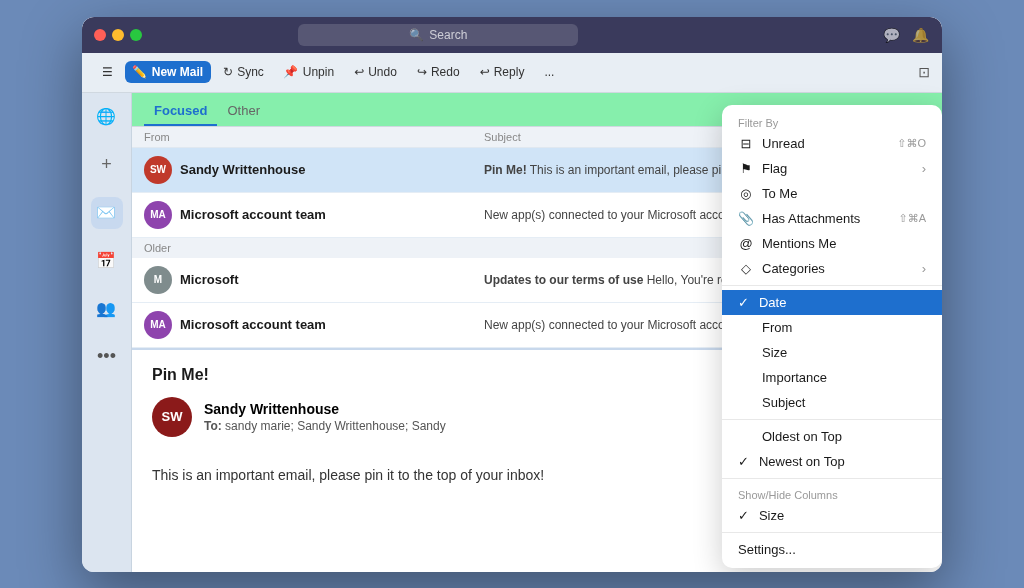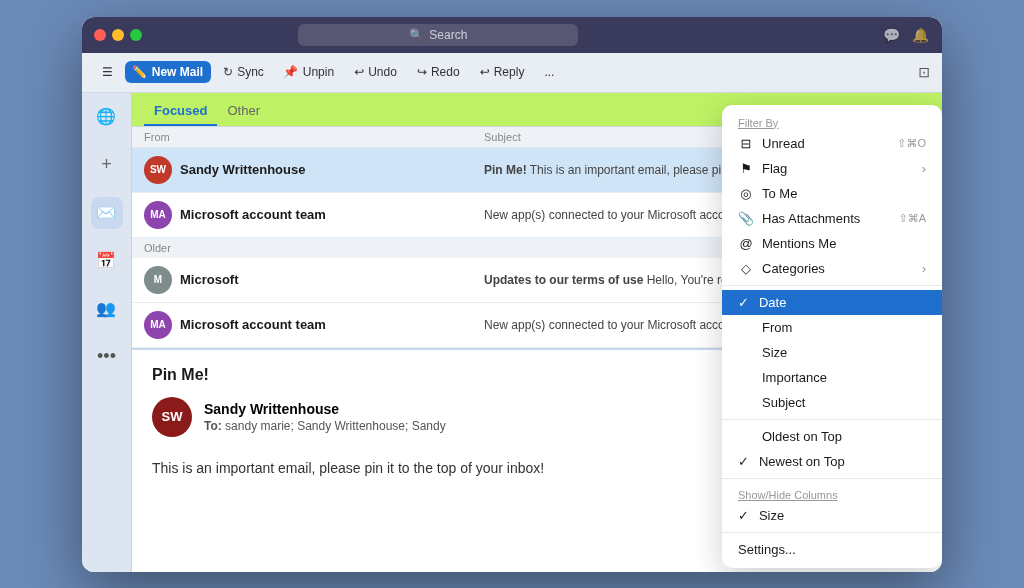--- a/index.html
+++ b/index.html
@@ -110,21 +110,21 @@
       display: flex;
       flex-direction: column;
       overflow: hidden;
     }
 
     
     .tab-bar {
       display: flex;
       align-items: flex-end;
       padding: 6px 12px 0;
-      background: #bef264;
+      background: #86efac;
       border-bottom: 1px solid #d0d8e0;
       position: relative;
     }
     .tab {
       padding: 4px 10px 6px;
       font-size: 13px;
       cursor: pointer;
       color: #666;
       border-bottom: 2px solid transparent;
     }
@@ -204,41 +204,40 @@
     .preview-avatar {
       width: 40px; height: 40px; border-radius: 50%;
       background: #8b1a1a;
       display: flex; align-items: center; justify-content: center;
       font-size: 13px; font-weight: bold; color: white; flex-shrink: 0;
     }
     .preview-sender-info { flex: 1; }
     .preview-sender-name { font-weight: 700; font-size: 14px; }
     .preview-to { font-size: 12px; color: #555; margin-top: 2px; }
     .preview-date { font-size: 12px; color: #888; }
-    .preview-body { margin-top: 21px; font-size: 14px; color: #333; line-height: 1.5; }
+    .preview-body { margin-top: 28px; font-size: 14px; color: #333; line-height: 1.5; }
 
     
     .dropdown-menu {
       position: absolute;
       top: 88px;
       right: 0;
       width: 220px;
       background: white;
       border-radius: 10px;
       box-shadow: 0 8px 30px rgba(0,0,0,0.2);
       z-index: 100;
       padding: 6px 0;
       font-size: 13px;
     }
     .menu-section-label {
       font-size: 11px;
       color: #999;
       padding: 6px 16px 2px;
       font-weight: 500;
-      text-decoration: underline;
     }
     .menu-item {
       display: flex;
       align-items: center;
       padding: 5px 16px;
       cursor: pointer;
       color: #1a1a1a;
       gap: 8px;
       position: relative;
     }

